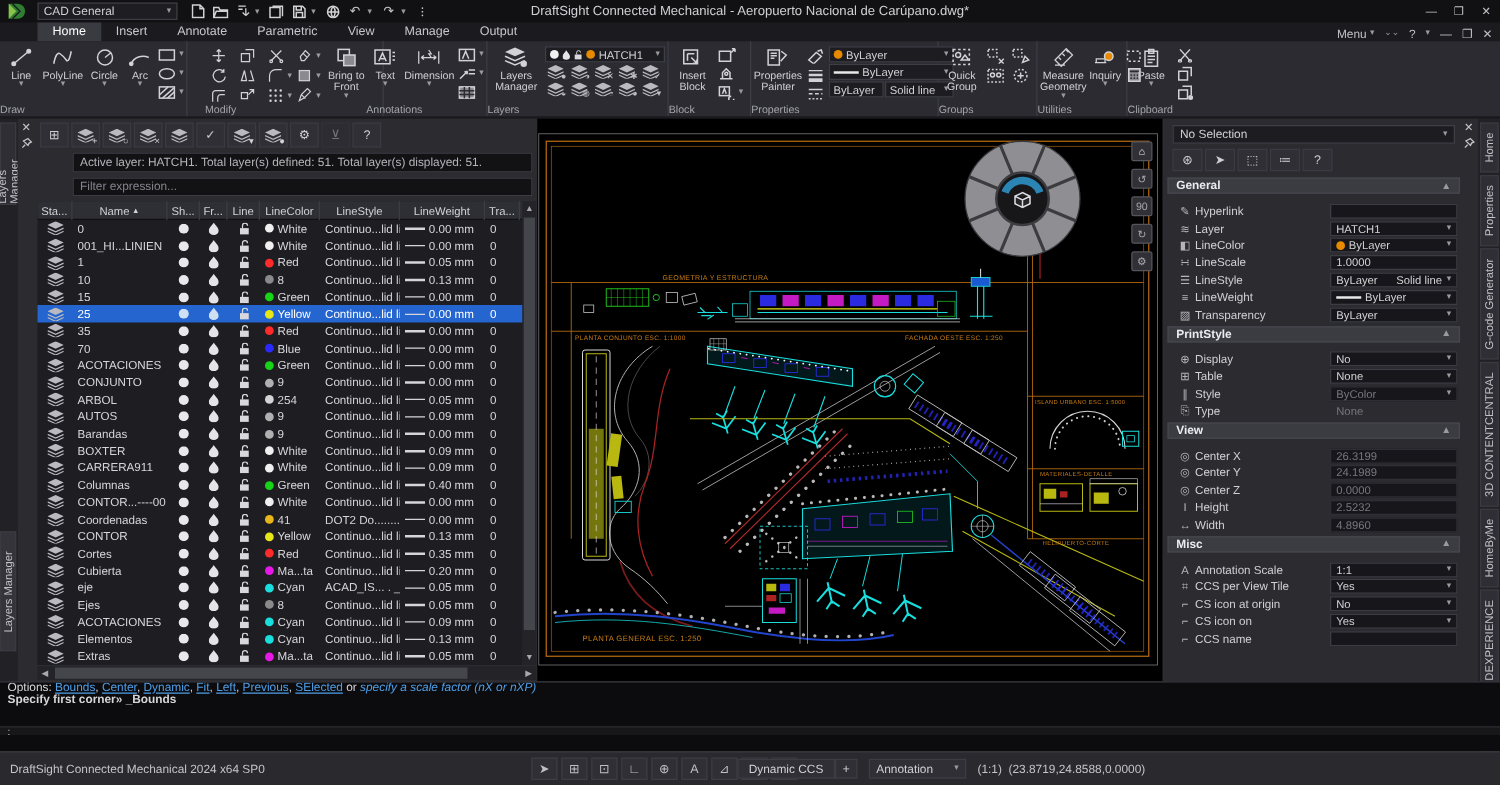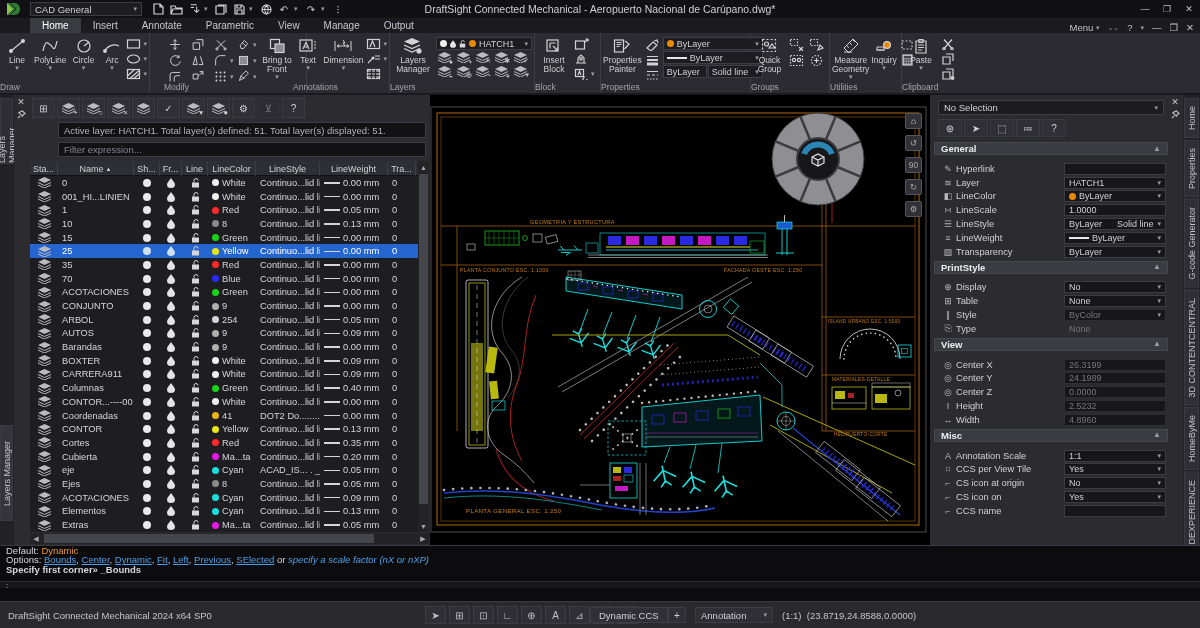--- a/index.html
+++ b/index.html
@@ -1980,21 +1980,20 @@
         <div class="vtab" style="width: 15px; margin-left: 1px; padding: 7px 0px;">3D CONTENTCENTRAL</div>
         <div class="vtab" style="width: 15px; margin-left: 1px; padding: 7px 0px;">HomeByMe</div>
         <div class="vtab" style="width: 15px; margin-left: 1px; padding: 7px 0px;">3DEXPERIENCE</div>
       </div>
     <div class="vtab active" style="width:15px;margin-left:1px;padding:6px 0;margin-top:28px;">Properties</div>
 
   </div>
 
   <div id="cmdwin">
     <div id="cmd-lines">
-      <div><span>Default:</span> <span class="orange">Dynamic</span></div>
       <div><span>Options:</span> <span id="cmd-opts"><span class="cmdlink">Bounds</span>, <span class="cmdlink">Center</span>, <span class="cmdlink">Dynamic</span>, <span class="cmdlink">Fit</span>, <span class="cmdlink">Left</span>, <span class="cmdlink">Previous</span>, <span class="cmdlink">SElected</span></span> <span>or</span> <span class="cmdital">specify a scale factor (nX or nXP)</span></div>
       <div style="font-weight:bold">Specify first corner» _Bounds</div>
     </div>
     <div id="cmd-prompt"><span>:</span></div>
   </div>
 
   <div id="statusbar">
     <span id="sb-app">DraftSight Connected Mechanical 2024  x64 SP0</span>
     <div id="sb-icons">
         <div class="sbtn">➤</div>

